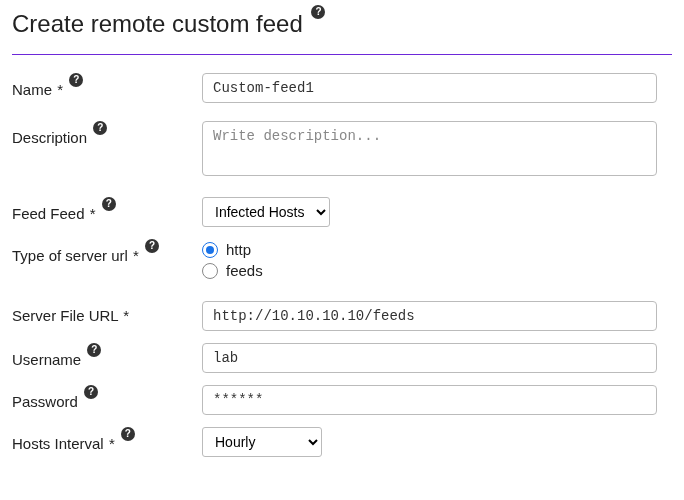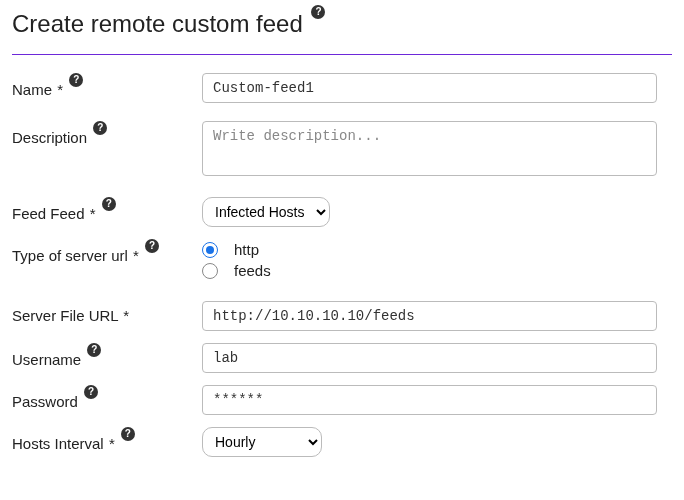--- a/index.html
+++ b/index.html
@@ -67,33 +67,33 @@
     color: #333;
   }
   textarea {
     height: 55px;
     resize: none;
     color: #888;
   }
   textarea::placeholder { color: #888; }
   select {
     border: 1px solid #bbb;
-    border-radius: 10px;
+    border-radius: 3px;
     padding: 5px 8px;
     font-size: 14px;
     font-family: inherit;
     background: #fff;
     min-width: 120px;
   }
   .radio-group { padding-top: 2px; }
   .radio-line {
     display: flex;
     align-items: center;
     margin-bottom: 4px;
-    gap: 16px;
+    gap: 8px;
   }
   .radio-outer {
     width: 16px; height:16px; border:1px solid #888; border-radius:50%;
     display:inline-flex; align-items:center; justify-content:center;
     background:#fff;
   }
   .radio-outer.checked { border-color:#1a73e8; }
   .radio-inner {
     width:8px; height:8px; border-radius:50%; background:#1a73e8;
   }

